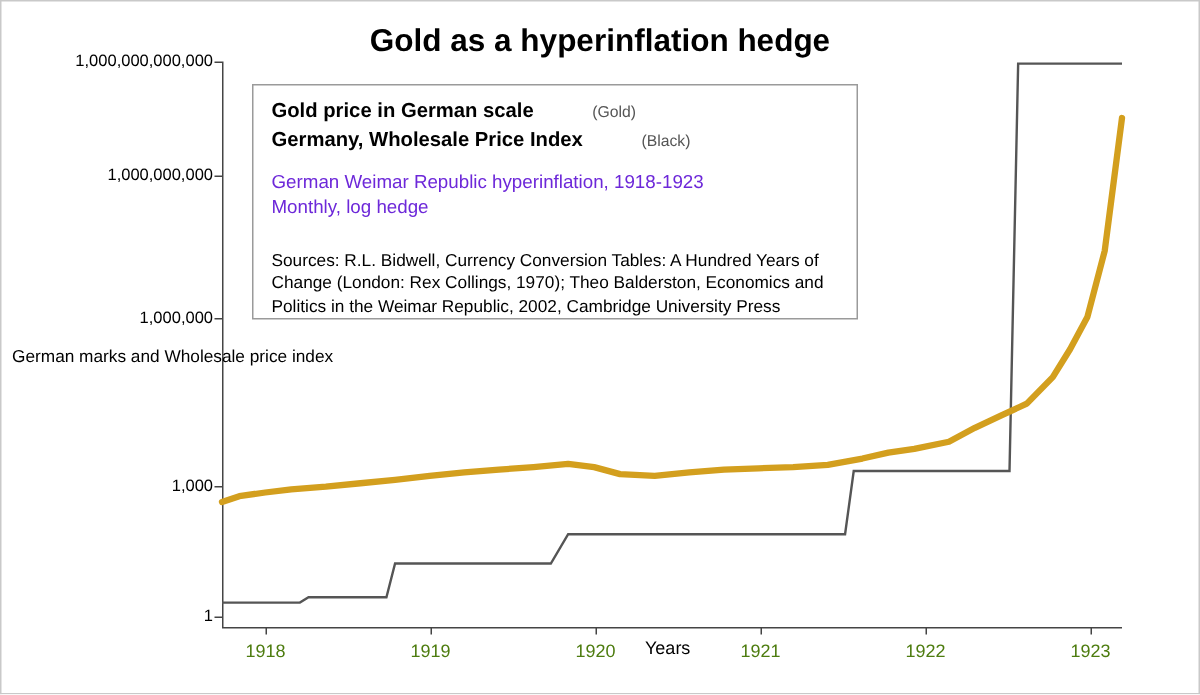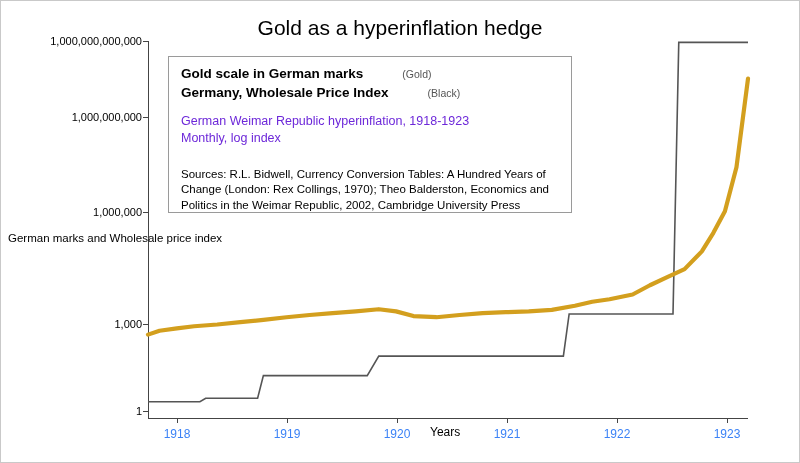--- a/index.html
+++ b/index.html
@@ -40,21 +40,21 @@
   }
 
   #title {
     position: absolute;
     left: 0;
     top: 16px;
     width: 800px;
     text-align: center;
     font-size: 21px;
     color: #000;
-    font-weight: normal;
+    font-weight: bold;
   }
 
   
   #plot {
     position: absolute;
     left: 148px;
     top: 41px;
     width: 600px;
     height: 377px;
   }
@@ -85,21 +85,21 @@
   }
   .ytick-mark {
     position: absolute;
     width: 5px;
     height: 1px;
     background: #444;
   }
   .xtick-label {
     position: absolute;
     font-size: 12px;
-    color: #3b82f6;
+    color: #4d7c0f;
     text-align: center;
     white-space: nowrap;
   }
   .xtick-mark {
     position: absolute;
     width: 1px;
     height: 5px;
     background: #444;
   }
 
@@ -214,25 +214,25 @@
 
   <div id="plot">
     <svg class="series" id="svg-series" width="600" height="377">
       <polyline id="line-wpi" fill="none" stroke="#555555" stroke-width="1.6" stroke-linejoin="miter" stroke-linecap="butt" points="0.00,360.72 51.92,360.72 57.69,357.20 109.62,357.20 115.38,334.66 219.23,334.66 230.77,315.17 415.38,315.17 421.15,272.99 525.00,272.99 530.77,1.41 600.00,1.41"></polyline>
       <polyline id="line-gold" fill="none" stroke="#d39f1e" stroke-width="4.2" stroke-linejoin="round" stroke-linecap="round" points="0.00,293.62 11.54,289.77 28.85,287.33 46.15,285.26 69.23,283.48 92.31,281.17 115.38,278.91 138.46,276.22 161.54,273.99 184.62,272.07 207.69,270.39 230.77,268.22 248.08,270.39 265.38,275.06 288.46,276.22 311.54,273.99 334.62,272.07 357.69,271.21 380.77,270.39 403.85,268.91 426.92,264.70 444.23,260.72 461.54,258.28 484.62,253.51 501.92,244.23 519.23,236.11 536.54,228.10 553.85,210.40 565.38,191.84 576.92,170.29 588.46,126.32 600.00,37.67"></polyline>
     </svg>
   </div>
 
   <div id="infobox">
     <div class="series-line">
-      <span>Gold scale in German marks</span><span class="series-tag">(Gold)</span>
+      <span>Gold price in German scale</span><span class="series-tag">(Gold)</span>
     </div>
     <div class="series-line">
       <span>Germany, Wholesale Price Index</span><span class="series-tag">(Black)</span>
     </div>
     <div class="desc">
       <div>German Weimar Republic hyperinflation, 1918-1923</div>
-      <div>Monthly, log index</div>
+      <div>Monthly, log hedge</div>
     </div>
     <div class="sources">Sources: R.L. Bidwell, Currency Conversion Tables: A Hundred Years of Change (London: Rex Collings, 1970); Theo Balderston, Economics and Politics in the Weimar Republic, 2002, Cambridge University Press</div>
   </div>
 
 </div>
 
 </body></html>

